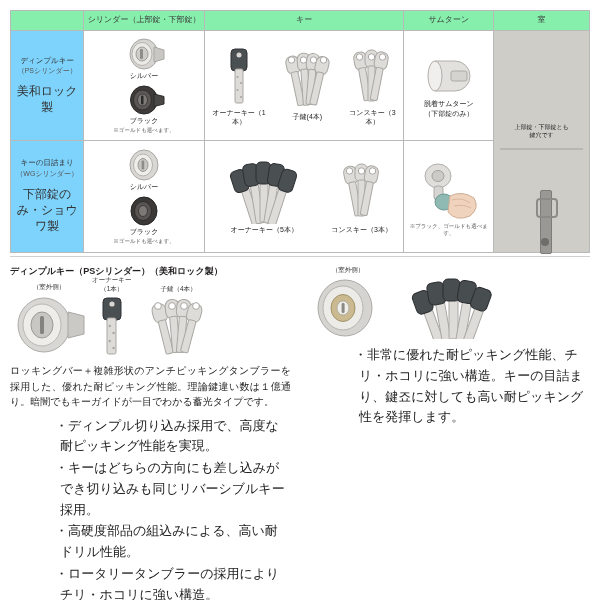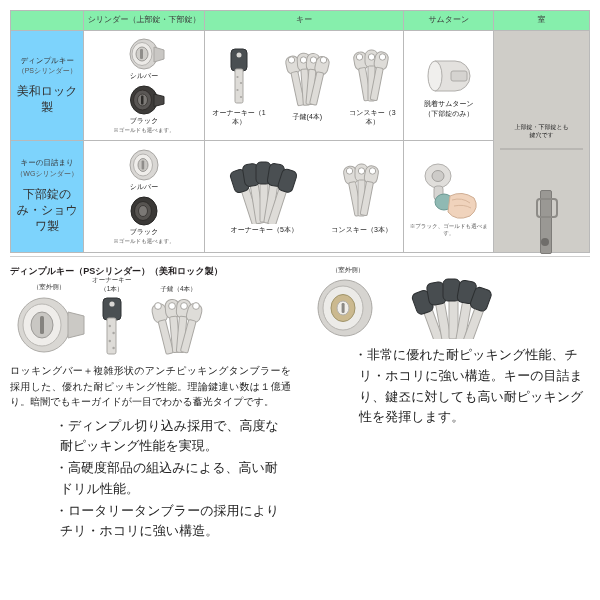--- a/index.html
+++ b/index.html
@@ -490,20 +490,21 @@
               <circle cx="61" cy="10" r="3.4"></circle>
             </g>
           </svg>
         </div>
       </div>
 
       <div class="lede">ロッキングバー＋複雑形状のアンチピッキングタンブラーを採用した、優れた耐ピッキング性能。理論鍵違い数は１億通り。暗闇でもキーガイドが一目でわかる蓄光タイプです。</div>
 
       <ul class="bullets">
         <li>・ディンプル切り込み採用で、高度な耐ピッキング性能を実現。</li>
+        <li>・キーはどちらの方向にも差し込みができ切り込みも同じリバーシブルキー採用。</li>
         <li>・高硬度部品の組込みによる、高い耐ドリル性能。</li>
         <li>・ロータリータンブラーの採用によりチリ・ホコリに強い構造。</li>
       </ul>
     </div>
 
     <div class="col">
 
       <div class="photo-row">
         <div class="photo-item">
           <div class="photo-cap">（室外側）</div>

